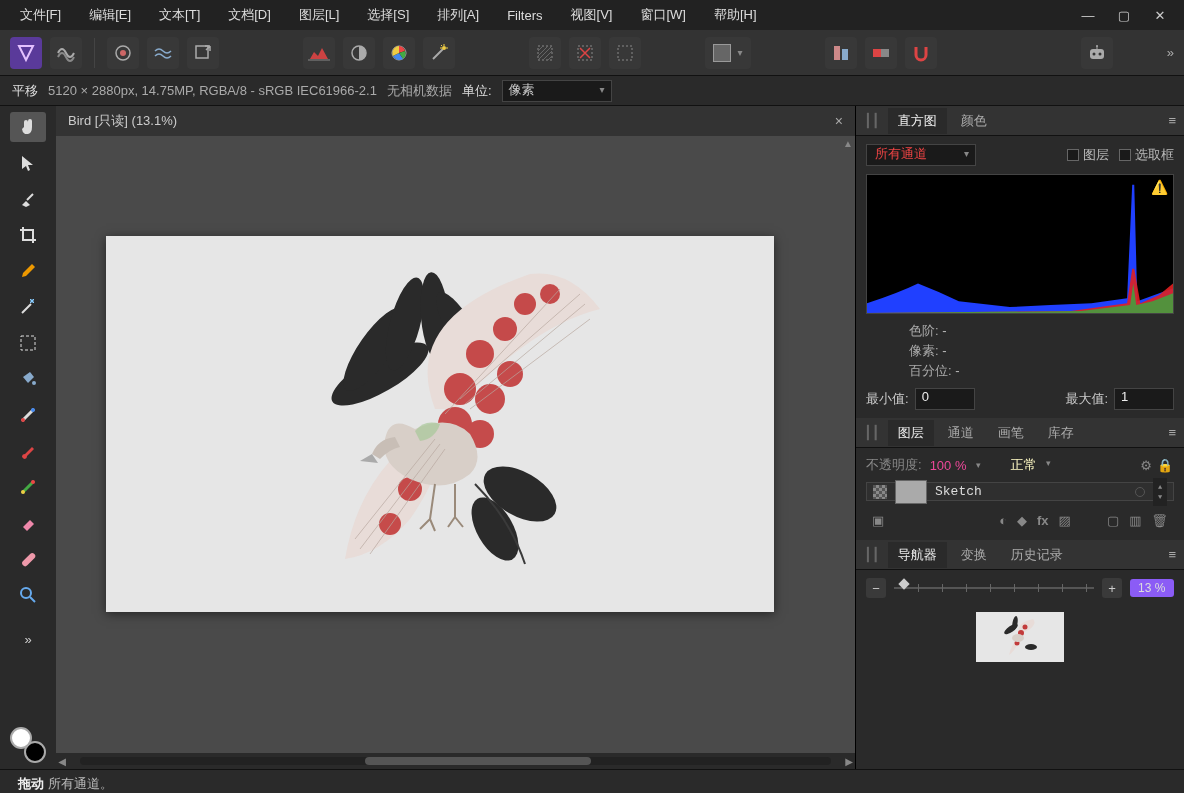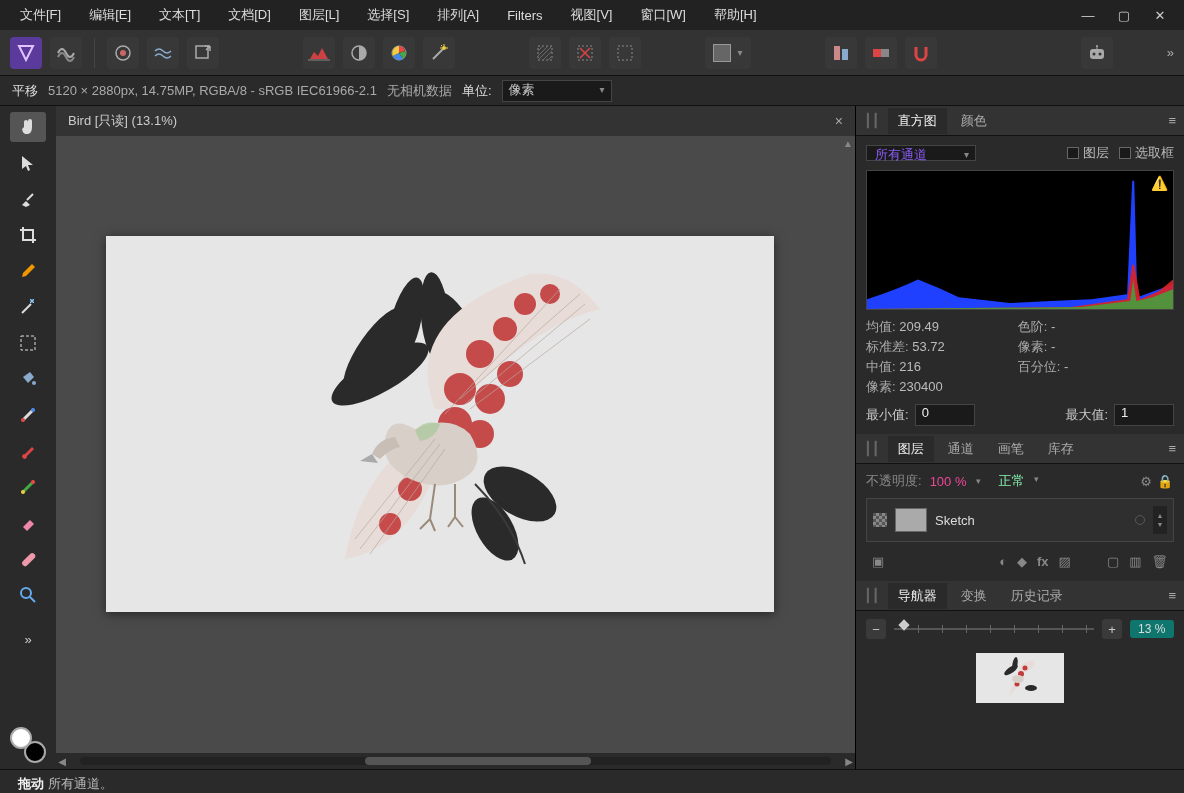--- a/index.html
+++ b/index.html
@@ -101,46 +101,46 @@
     gap: 4px; border-bottom: 1px solid #111;
   }
   .ptab { padding: 4px 10px; color: #aaa; font-size: 13px; }
   .ptab.active { color: #eee; background: #2a2a2a; }
   .panel-tabset .grip { color: #666; margin-right: 4px; }
   .panel-tabset .menu { margin-left: auto; color: #aaa; }
   .panel-body { padding: 8px 10px; display: flex; flex-direction: column; gap: 8px; }
   
   .histo-top { display: flex; align-items: center; gap: 10px; }
   .histo-select {
-    background: #1a1a1a; border: 1px solid #444; color: #8b5cf6;
-    height: 16px; padding: 0 20px 0 8px; min-width: 110px; position: relative;
+    background: #1a1a1a; border: 1px solid #444; color: #ef4444;
+    height: 22px; padding: 0 20px 0 8px; min-width: 110px; position: relative;
   }
   .histo-select::after { content: "▾"; position: absolute; right: 6px; top: 3px; font-size: 10px; color: #888; }
   .histo-check { display: flex; align-items: center; gap: 4px; color: #bbb; font-size: 13px; }
   .histo-check .box { width: 12px; height: 12px; border: 1px solid #666; background: #1a1a1a; }
   .histogram {
     height: 140px; background: #000; position: relative; border: 1px solid #444;
   }
   .histo-warn { position: absolute; top: 4px; right: 4px; font-size: 14px; }
   .histo-stats { display: flex; gap: 30px; }
   .histo-stats .col { display: flex; flex-direction: column; gap: 2px; color: #bbb; font-size: 13px; }
   .histo-stats .col .lbl { color: #aaa; }
   .histo-inputs { display: flex; justify-content: space-between; align-items: center; gap: 10px; }
   .histo-inputs .grp { display: flex; align-items: center; gap: 6px; }
   .num-input { background: #1a1a1a; border: 1px solid #444; color: #eee; width: 60px; height: 22px; padding: 0 6px; }
   
   .layers-panel .row1 { display: flex; align-items: center; gap: 8px; color: #888; font-size: 13px; }
   .layers-panel .opa-val { color: #ec4899; position: relative; padding-right: 14px; }
   .layers-panel .opa-val::after { content: "▾"; position: absolute; right: 0; top: 2px; font-size: 9px; color: #888; }
-  .layers-panel .blend { color: #86efac; margin-left: 10px; position: relative; padding-right: 14px; }
+  .layers-panel .blend { color: #fef9c3; margin-left: 22px; position: relative; padding-right: 14px; }
   .layers-panel .blend::after { content: "▾"; position: absolute; right: 0; top: 2px; font-size: 9px; color: #888; }
   .layers-panel .lock-icons { margin-left: auto; display: flex; gap: 6px; color: #888; }
   .layer-row {
-    height: 44px; background: #2f2f2f; display: flex; align-items: center;
-    gap: 8px; padding: 0 6px; border: 1px solid #444;
+    height: 19px; background: #2f2f2f; display: flex; align-items: center;
+    gap: 8px; padding: 0 6px; border: 1px solid #444; font-family: Liberation Mono, monospace;
   }
   .layer-row .chk { width: 14px; height: 14px; background: repeating-conic-gradient(#888 0 25%, #555 0 50%) 0 0/6px 6px; }
   .layer-row .thumb { width: 32px; height: 24px; background: #aaa; border: 1px solid #666; }
   .layer-row .name { color: #ddd; flex: 1; }
   .layer-row .dot { width: 10px; height: 10px; border-radius: 50%; border: 1px solid #555; }
   .layer-row .expand {
     width: 14px; height: 28px; background: #222; display: flex;
     flex-direction: column; align-items: center; justify-content: center;
     gap: 2px; font-size: 7px; color: #888;
   }
@@ -154,21 +154,21 @@
     width: 20px; height: 20px; background: #3a3a3a; color: #ccc;
     display: flex; align-items: center; justify-content: center; border-radius: 3px;
   }
   .nav-panel .zoom-track {
     flex: 1; height: 18px; position: relative;
   }
   .nav-panel .zoom-track .bar { position: absolute; top: 8px; left: 0; right: 0; height: 2px; background: #555; }
   .nav-panel .zoom-track .tick { position: absolute; top: 5px; width: 1px; height: 8px; background: #666; }
   .nav-panel .zoom-track .handle { position: absolute; top: 1px; left: 3%; width: 8px; height: 8px; background: #ccc; transform: rotate(45deg); }
   .nav-panel .zoom-val {
-    background: #0f766e; color: #ddd; padding: 2px 8px; border-radius: 3px; font-size: 12px;
+    background: #8b5cf6; color: #ddd; padding: 2px 8px; border-radius: 3px; font-size: 12px;
     min-width: 44px; text-align: left;
   }
   .nav-preview {
     margin: 6px auto; width: 88px; height: 50px; background: #e6e6e6;
     display: flex; align-items: center; justify-content: center;
   }
   .nav-preview .mini { width: 50px; height: 44px; }
   
   .statusbar {
     height: 28px; background: #2a2a2a; display: flex; align-items: center;
@@ -514,26 +514,20 @@
       </div>
       <div class="histogram">
         <svg width="100%" height="100%" viewBox="0 0 300 140" preserveAspectRatio="none">
           <path d="M0 140 L0 130 Q30 120 50 110 Q70 118 90 128 L140 134 L180 132 L220 130 L255 125 L260 10 L262 10 L265 128 L300 115 L300 140 Z" fill="#2040ff"></path>
           <path d="M0 140 L200 138 L255 130 L260 95 L262 95 L268 130 L286 122 L300 110 L300 140 Z" fill="#e02020" opacity="0.9"></path>
           <path d="M0 140 L210 138 L258 132 L261 110 L264 132 L280 128 L300 120 L300 140 Z" fill="#20c040" opacity="0.7"></path>
         </svg>
         <span class="histo-warn">⚠️</span>
       </div>
       <div class="histo-stats">
-        <div class="col">
-          <div><span class="lbl">均值:</span> <span>209.49</span></div>
-          <div><span class="lbl">标准差:</span> <span>53.72</span></div>
-          <div><span class="lbl">中值:</span> <span>216</span></div>
-          <div><span class="lbl">像素:</span> <span>230400</span></div>
-        </div>
         <div class="col" style="margin-left:43px">
           <div><span class="lbl">色阶:</span> <span>-</span></div>
           <div><span class="lbl">像素:</span> <span>-</span></div>
           <div><span class="lbl">百分位:</span> <span>-</span></div>
         </div>
       </div>
       <div class="histo-inputs">
         <div class="grp">
           <span>最小值:</span>
           <div class="num-input">0</div>

